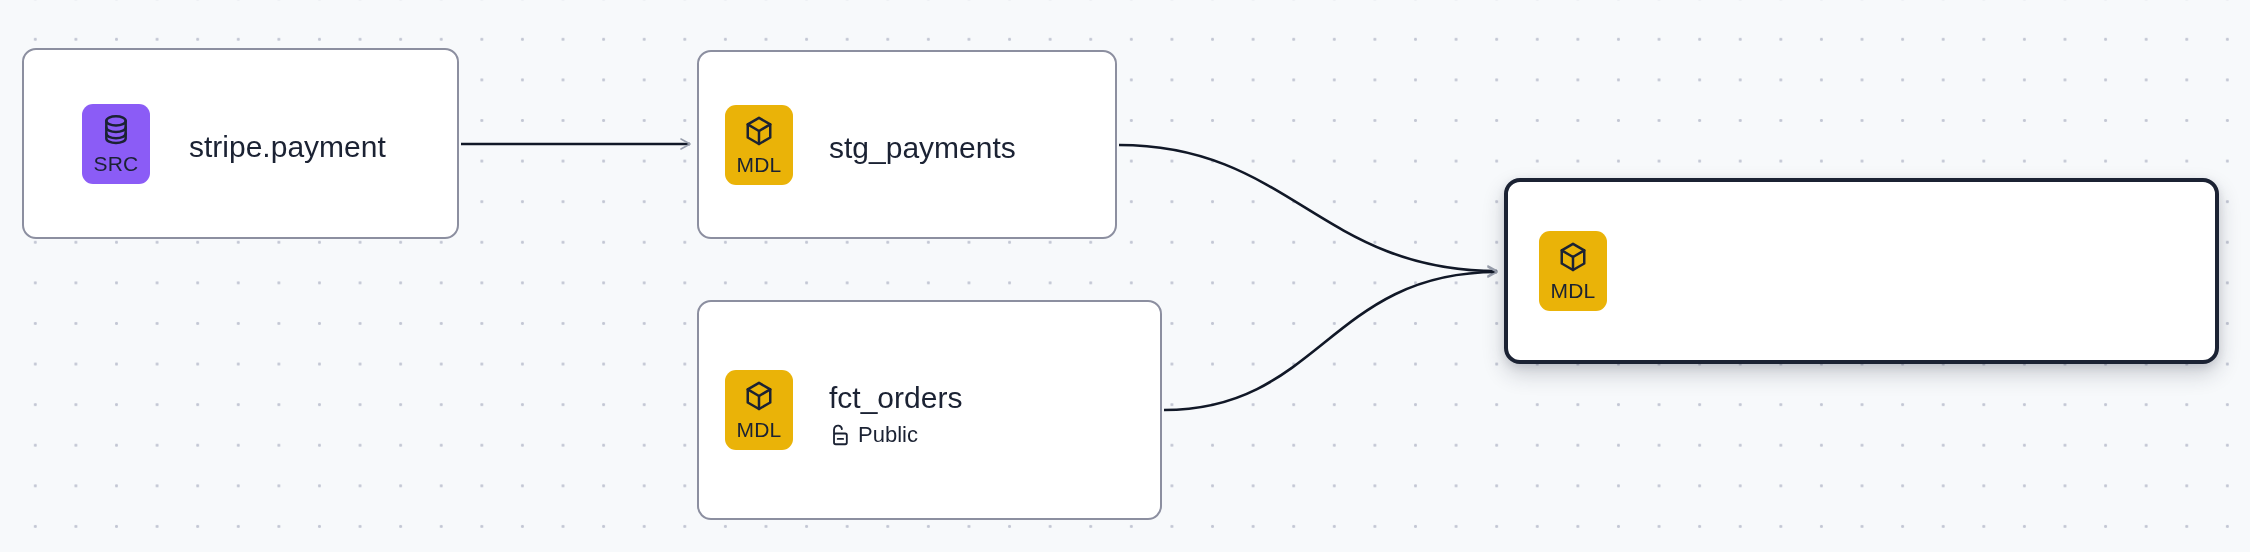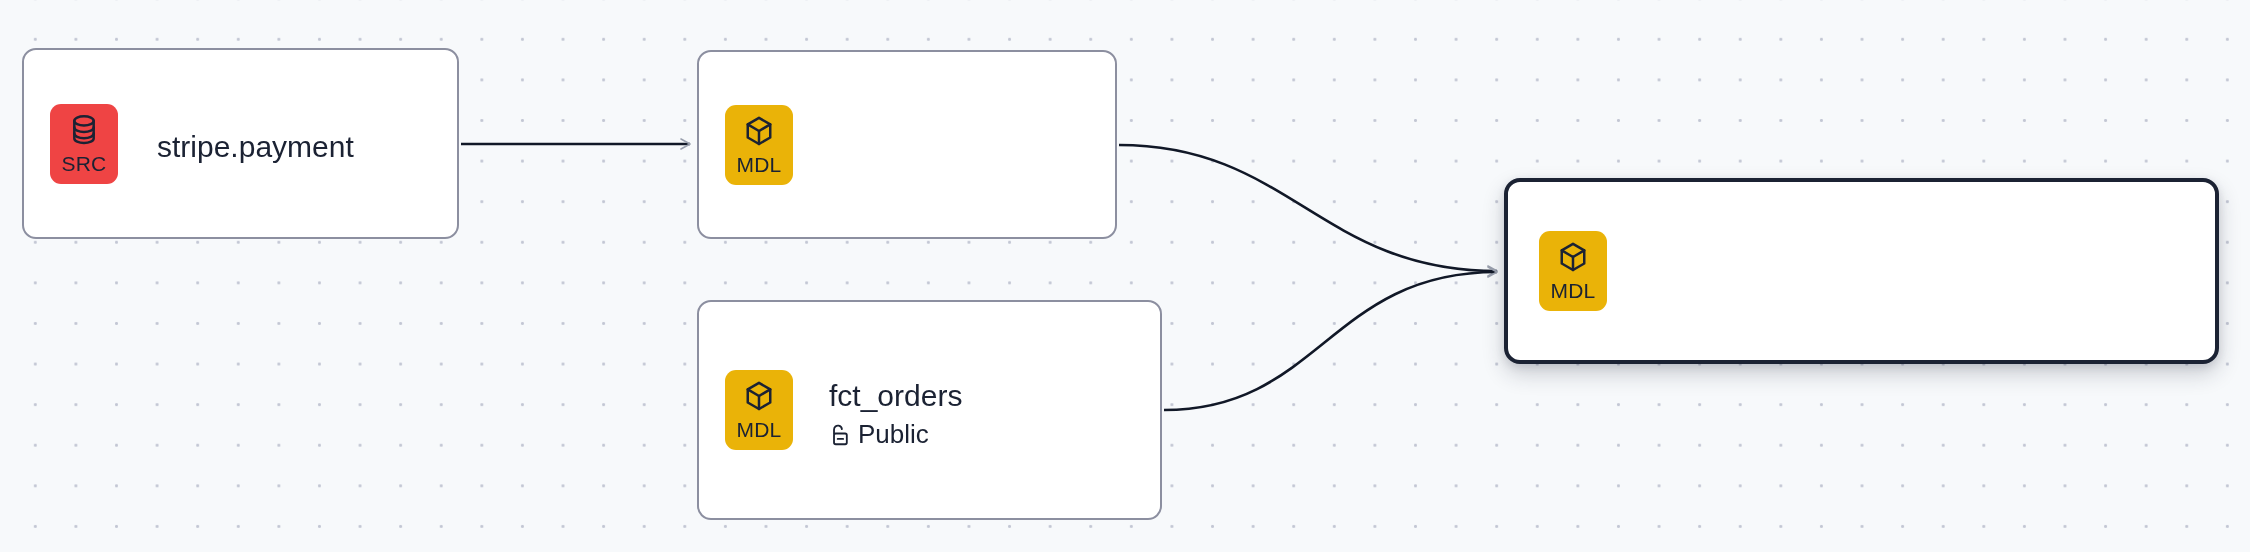--- a/index.html
+++ b/index.html
@@ -52,21 +52,21 @@
     flex: 0 0 auto;
     width: 68px;
     height: 80px;
     border-radius: 11px;
     display: flex;
     flex-direction: column;
     align-items: center;
     justify-content: center;
     gap: 1px;
   }
-  .badge.src { background: #ef4444; }
+  .badge.src { background: #8b5cf6; margin-left: 32px; }
   .badge.mdl { background: #eab308; }
 
   .badge .glyph {
     display: block;
     line-height: 0;
   }
   .badge .badge-text {
     font-size: 21px;
     line-height: 1;
     color: #1b2233;
@@ -85,21 +85,21 @@
     font-size: 30px;
     line-height: 1.15;
     color: #1b2233;
     white-space: nowrap;
   }
   .node-sub {
     display: flex;
     align-items: center;
     gap: 8px;
     margin-top: 7px;
-    font-size: 26px;
+    font-size: 22px;
     line-height: 1.1;
     color: #1b2233;
     white-space: nowrap;
   }
   .node-sub .lock-glyph { line-height: 0; display: block; }
 
   
   #node-stripe-payment { left: 22px;   top: 48px;  width: 437px; height: 191px; padding-left: 26px; gap: 39px; }
   #node-stg-payments   { left: 697px;  top: 50px;  width: 420px; height: 189px; padding-left: 26px; gap: 36px; }
   #node-fct-orders     { left: 697px;  top: 300px; width: 465px; height: 220px; padding-left: 26px; gap: 36px; }
@@ -144,20 +144,23 @@
   <div class="node" id="node-stg-payments">
     <div class="badge mdl">
       <span class="glyph">
         <svg width="32" height="34" viewBox="0 0 24 26" xmlns="http://www.w3.org/2000/svg" fill="none" stroke="#1b2233" stroke-width="1.9" stroke-linecap="round" stroke-linejoin="round">
           <path d="M12 2.2 L20.6 7.2 L20.6 17.2 L12 22.2 L3.4 17.2 L3.4 7.2 Z"></path>
           <path d="M3.4 7.2 L12 12.2 L20.6 7.2"></path>
           <path d="M12 12.2 L12 22.2"></path>
         </svg>
       </span>
       <span class="badge-text">MDL</span>
+    </div>
+    <div class="node-body">
+      <div class="node-title">stg_payments</div>
     </div>
   </div>
 
   <div class="node" id="node-fct-orders">
     <div class="badge mdl">
       <span class="glyph">
         <svg width="32" height="34" viewBox="0 0 24 26" xmlns="http://www.w3.org/2000/svg" fill="none" stroke="#1b2233" stroke-width="1.9" stroke-linecap="round" stroke-linejoin="round">
           <path d="M12 2.2 L20.6 7.2 L20.6 17.2 L12 22.2 L3.4 17.2 L3.4 7.2 Z"></path>
           <path d="M3.4 7.2 L12 12.2 L20.6 7.2"></path>
           <path d="M12 12.2 L12 22.2"></path>

